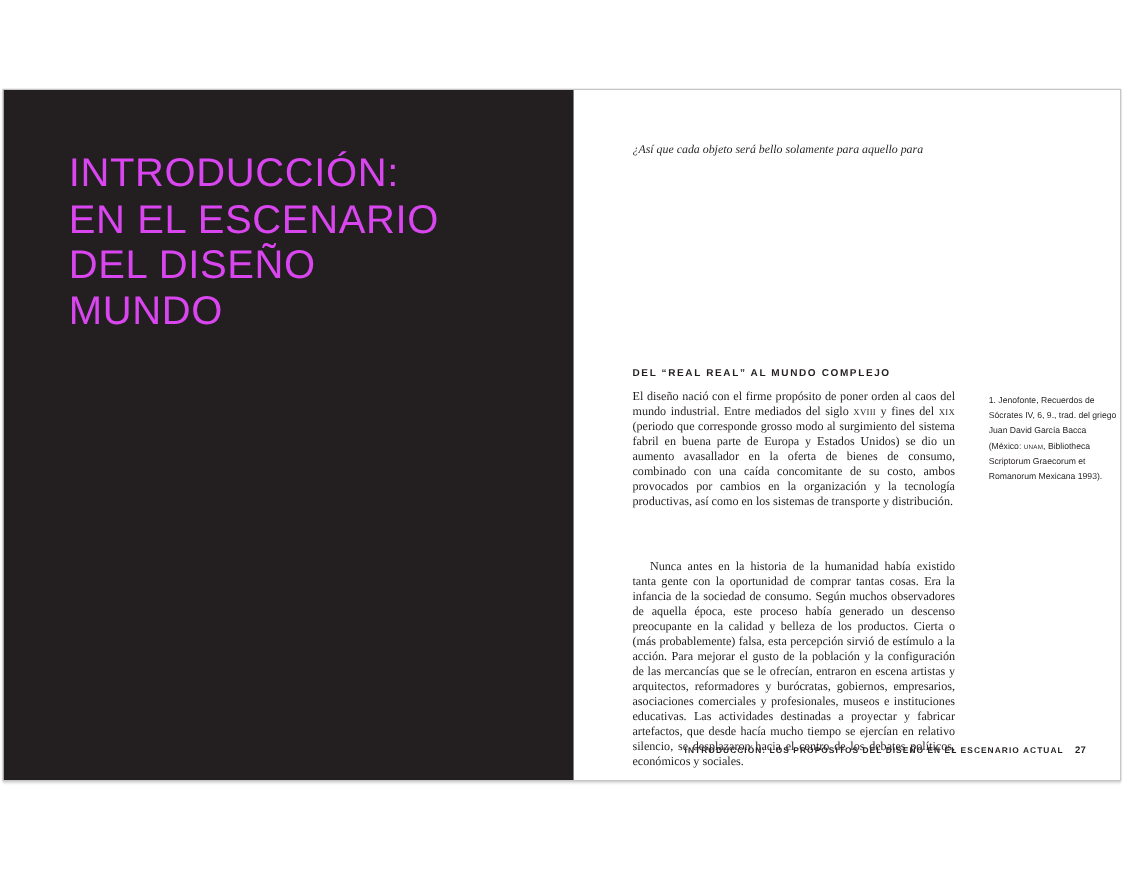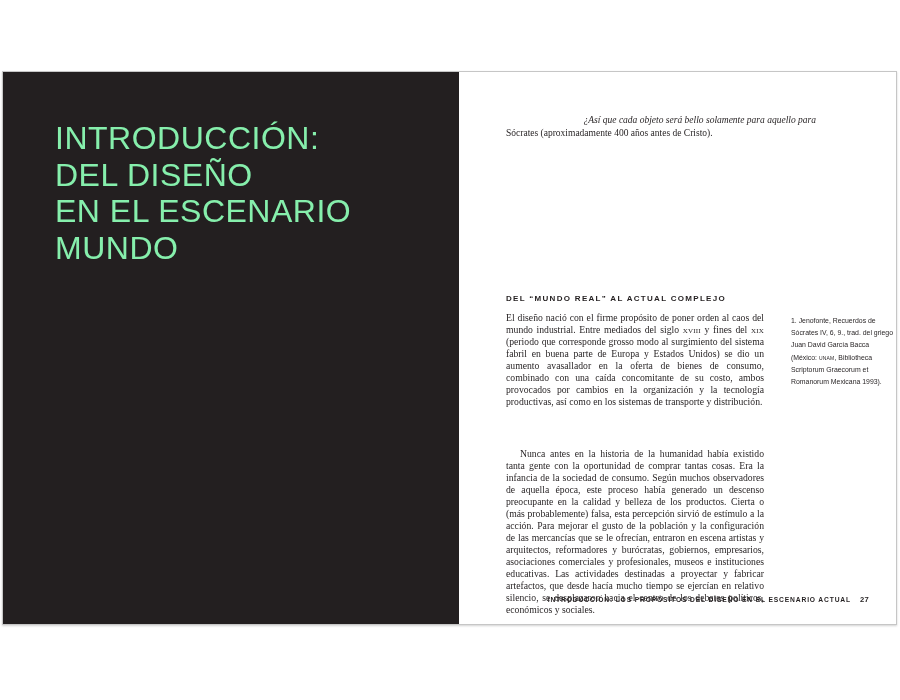--- a/index.html
+++ b/index.html
@@ -40,38 +40,38 @@
     position: relative;
     width: 439px;
     height: 100%;
     background: #ffffff;
     flex: 1 1 auto;
   }
   .chapter-title {
     position: absolute;
     left: 52px;
     top: 48px;
-    color: #86efac;
+    color: #d946ef;
     font-family: "Liberation Sans", sans-serif;
     font-weight: 300;
     font-size: 32px;
     line-height: 36.5px;
     letter-spacing: 0.5px;
     white-space: nowrap;
   }
   .epigraph {
     position: absolute;
     left: 47px;
     top: 42px;
     width: 310px;
     font-size: 9.5px;
     line-height: 13px;
     white-space: nowrap;
   }
-  .epigraph .seg-italic { font-style: italic; text-align: right; }
+  .epigraph .seg-italic { font-style: italic; }
   .section-heading {
     position: absolute;
     left: 47px;
     top: 222px;
     font-family: "Liberation Sans", sans-serif;
     font-weight: 700;
     font-size: 8px;
     letter-spacing: 1.3px;
     white-space: nowrap;
   }
@@ -99,21 +99,21 @@
     font-family: "Liberation Sans", sans-serif;
     font-size: 6.9px;
     line-height: 12.2px;
     color: #2a2627;
   }
   .page-footer {
     position: absolute;
     top: 523px;
     right: 27px;
     display: flex;
-    align-items: center;
+    align-items: flex-end;
     gap: 9px;
     font-family: "Liberation Sans", sans-serif;
   }
   .running-title {
     font-size: 6.7px;
     font-weight: 600;
     letter-spacing: 0.85px;
     white-space: nowrap;
   }
   .page-number {
@@ -124,34 +124,33 @@
 </style>
 </head>
 <body>
 
 <div class="canvas">
   <div class="spread">
 
     <div class="page-left">
       <div class="chapter-title">
           <div>INTRODUCCIÓN:</div>
+          <div>EN EL ESCENARIO</div>
           <div>DEL DISEÑO</div>
-          <div>EN EL ESCENARIO</div>
           <div>MUNDO</div>
         </div>
     </div>
 
     <div class="page-right">
 
       <div class="epigraph">
           <div class="seg-italic">¿Así que cada objeto será bello solamente para aquello para</div>
-          <div>Sócrates (aproximadamente 400 años antes de Cristo).</div>
         </div>
 
-      <div class="section-heading">DEL “MUNDO REAL” AL ACTUAL COMPLEJO</div>
+      <div class="section-heading">DEL “REAL REAL” AL MUNDO COMPLEJO</div>
 
       <div class="body-col">
         <p><span>El diseño nació con el firme propósito de poner orden al caos del mundo industrial. Entre mediados del siglo </span><span class="seg-smallcaps">xviii</span><span> y fines del </span><span class="seg-smallcaps">xix</span><span> (periodo que corresponde </span><span class="seg-italic">grosso modo</span><span> al surgimiento del sistema fabril en buena parte de Europa y Estados Unidos) se dio un aumento avasallador en la oferta de bienes de consumo, combinado con una caída concomitante de su costo, ambos provocados por cambios en la organización y la tecnología productivas, así como en los sistemas de transporte y distribución.</span></p>
         <p class="indented"><span>Nunca antes en la historia de la humanidad había existido tanta gente con la oportunidad de comprar tantas cosas. Era la infancia de la sociedad de consumo. Según muchos observadores de aquella época, este proceso había generado un descenso preocupante en la calidad y belleza de los productos. Cierta o (más probablemente) falsa, esta percepción sirvió de estímulo a la acción. Para mejorar el gusto de la población y la configuración de las mercancías que se le ofrecían, entraron en escena artistas y arquitectos, reformadores y burócratas, gobiernos, empresarios, asociaciones comerciales y profesionales, museos e instituciones educativas. Las actividades destinadas a proyectar y fabricar artefactos, que desde hacía mucho tiempo se ejercían en relativo silencio, se desplazaron hacia el centro de los debates políticos, económicos y sociales.</span></p>
       </div>
 
       <div class="margin-note"><span>1. Jenofonte, </span><span class="seg-italic">Recuerdos de Sócrates IV</span><span>, 6, 9., trad. del griego Juan David García Bacca (México: </span><span class="seg-smallcaps">unam</span><span>, Bibliotheca Scriptorum Graecorum et Romanorum Mexicana 1993).</span></div>
 
       <div class="page-footer">
         <span class="running-title">INTRODUCCIÓN: LOS PROPÓSITOS DEL DISEÑO EN EL ESCENARIO ACTUAL</span>

